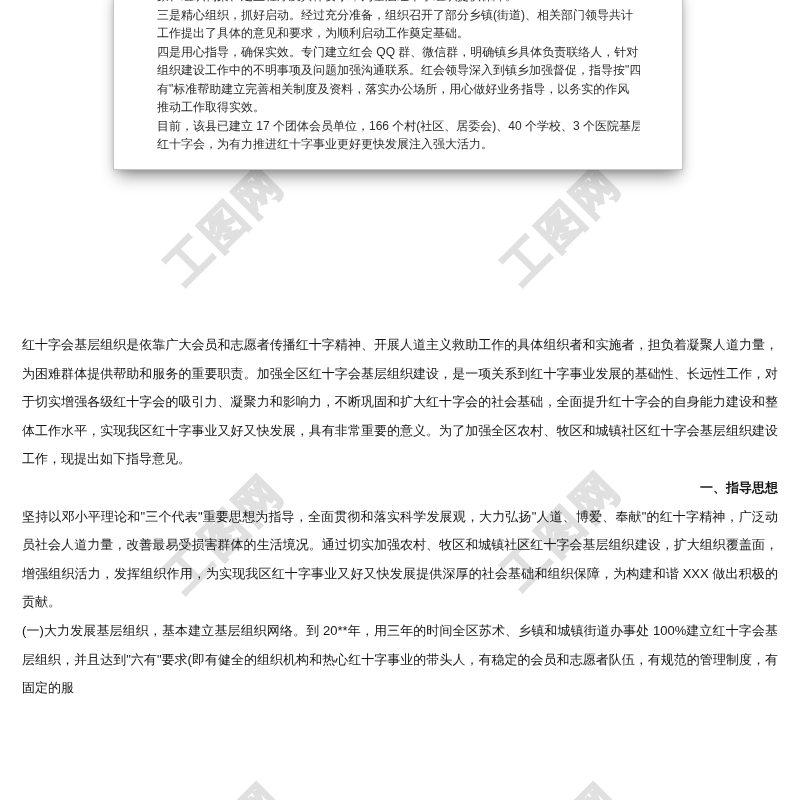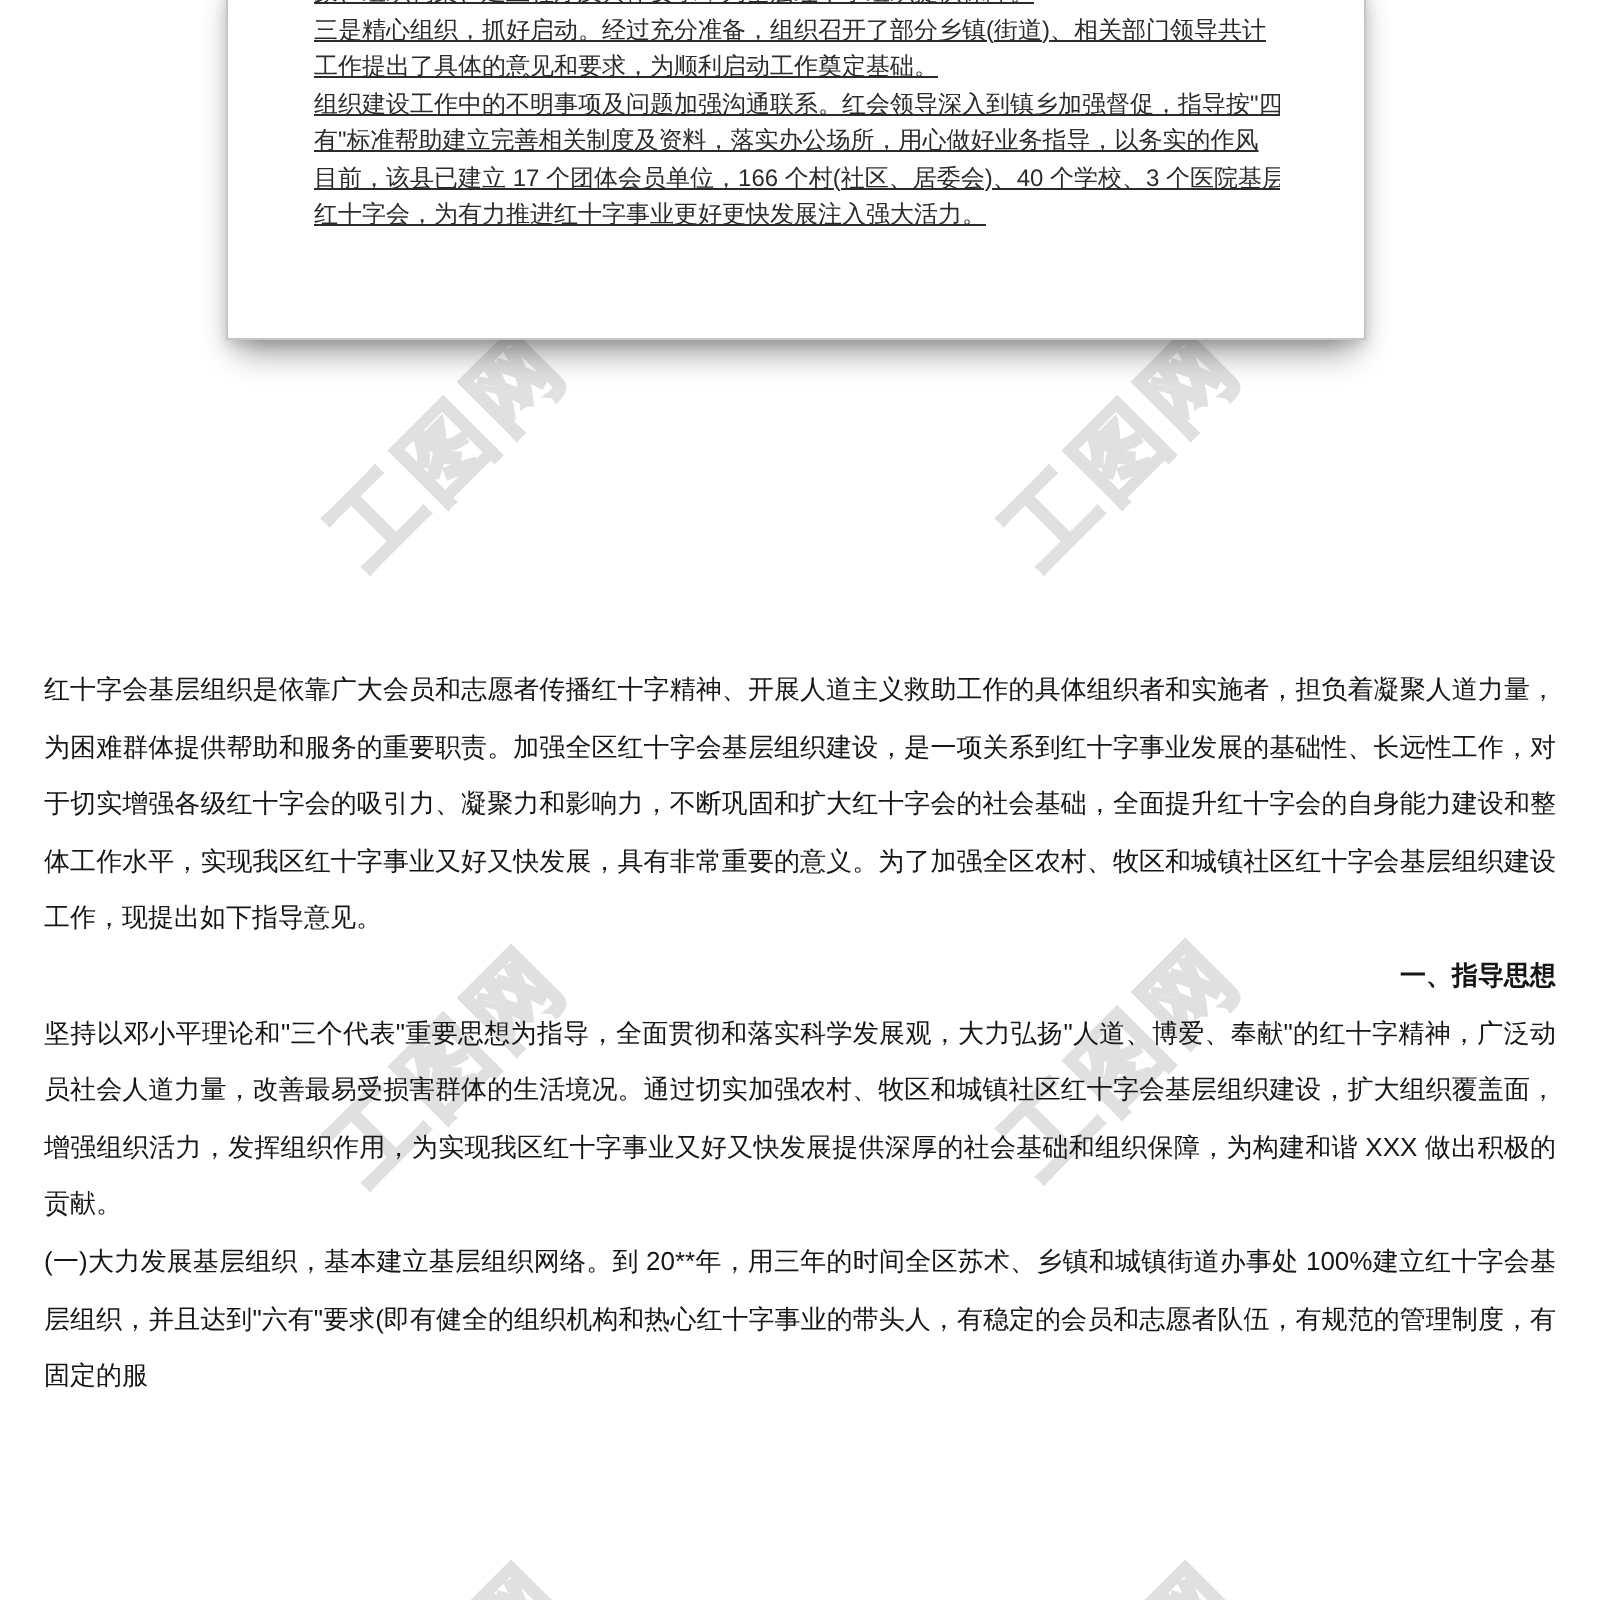--- a/index.html
+++ b/index.html
@@ -49,21 +49,20 @@
   .preview-card .card-text {
     padding: 2px 42px 0 43px;
   }
   .preview-card .pline {
     font-size: 12px;
     line-height: 18.5px;
     color: #2b2b2b;
     white-space: nowrap;
     overflow: hidden;
     text-align: justify;
-    text-decoration: underline;
   }
 
   
   .doc-body {
     position: absolute;
     left: 22px;
     top: 331px;
     width: 756px;
     z-index: 2;
     color: #161616;
@@ -94,25 +93,27 @@
   <div class="preview-card">
     <div class="card-text">
 
         <div class="pline">象、组织构架、建立程序及具体要求，为基层红十字组织提供保障。</div>
 
         <div class="pline">三是精心组织，抓好启动。经过充分准备，组织召开了部分乡镇(街道)、相关部门领导共计</div>
 
 
         <div class="pline">工作提出了具体的意见和要求，为顺利启动工作奠定基础。</div>
 
+        <div class="pline">四是用心指导，确保实效。专门建立红会 QQ 群、微信群，明确镇乡具体负责联络人，针对</div>
 
         <div class="pline">组织建设工作中的不明事项及问题加强沟通联系。红会领导深入到镇乡加强督促，指导按"四</div>
 
         <div class="pline">有"标准帮助建立完善相关制度及资料，落实办公场所，用心做好业务指导，以务实的作风</div>
 
+        <div class="pline">推动工作取得实效。</div>
 
         <div class="pline">目前，该县已建立 17 个团体会员单位，166 个村(社区、居委会)、40 个学校、3 个医院基层</div>
 
         <div class="pline">红十字会，为有力推进红十字事业更好更快发展注入强大活力。</div>
       </div>
   </div>
 
   <div class="doc-body">
 
       <div class="block paragraph">红十字会基层组织是依靠广大会员和志愿者传播红十字精神、开展人道主义救助工作的具体组织者和实施者，担负着凝聚人道力量，为困难群体提供帮助和服务的重要职责。加强全区红十字会基层组织建设，是一项关系到红十字事业发展的基础性、长远性工作，对于切实增强各级红十字会的吸引力、凝聚力和影响力，不断巩固和扩大红十字会的社会基础，全面提升红十字会的自身能力建设和整体工作水平，实现我区红十字事业又好又快发展，具有非常重要的意义。为了加强全区农村、牧区和城镇社区红十字会基层组织建设工作，现提出如下指导意见。</div>

